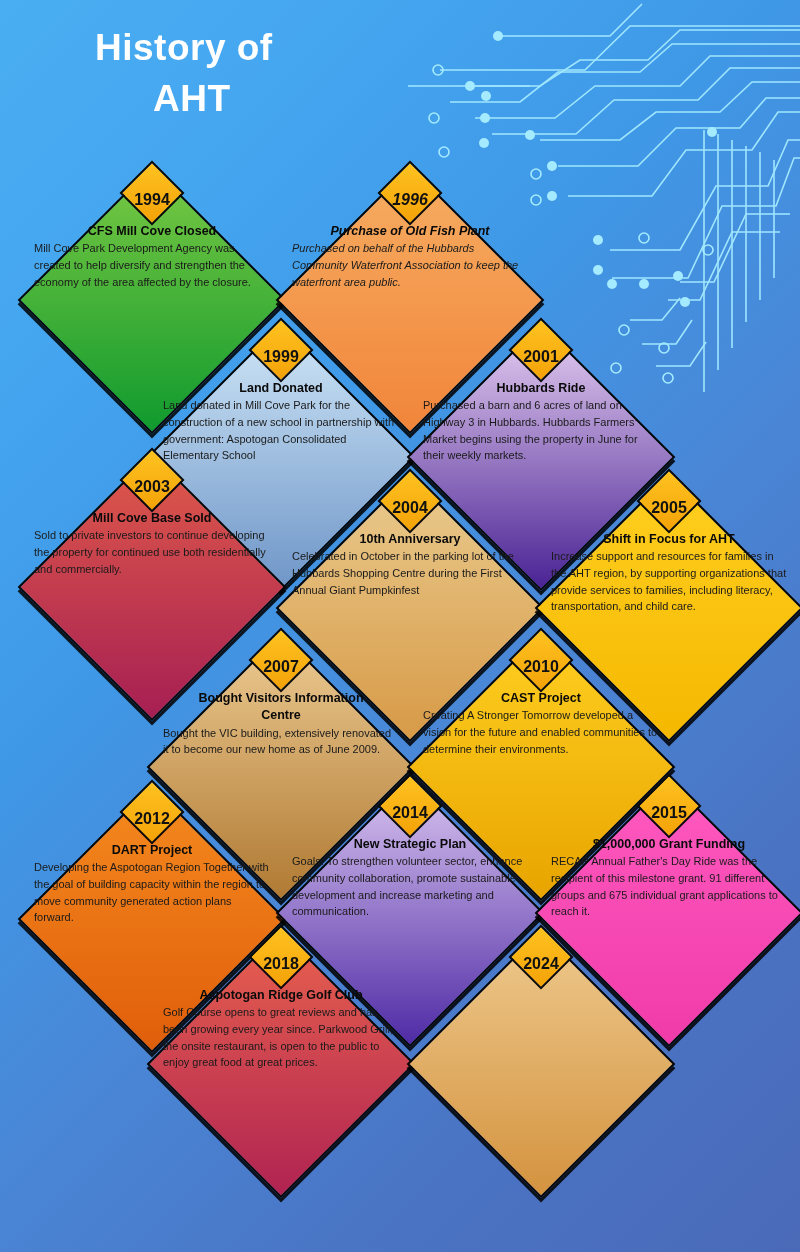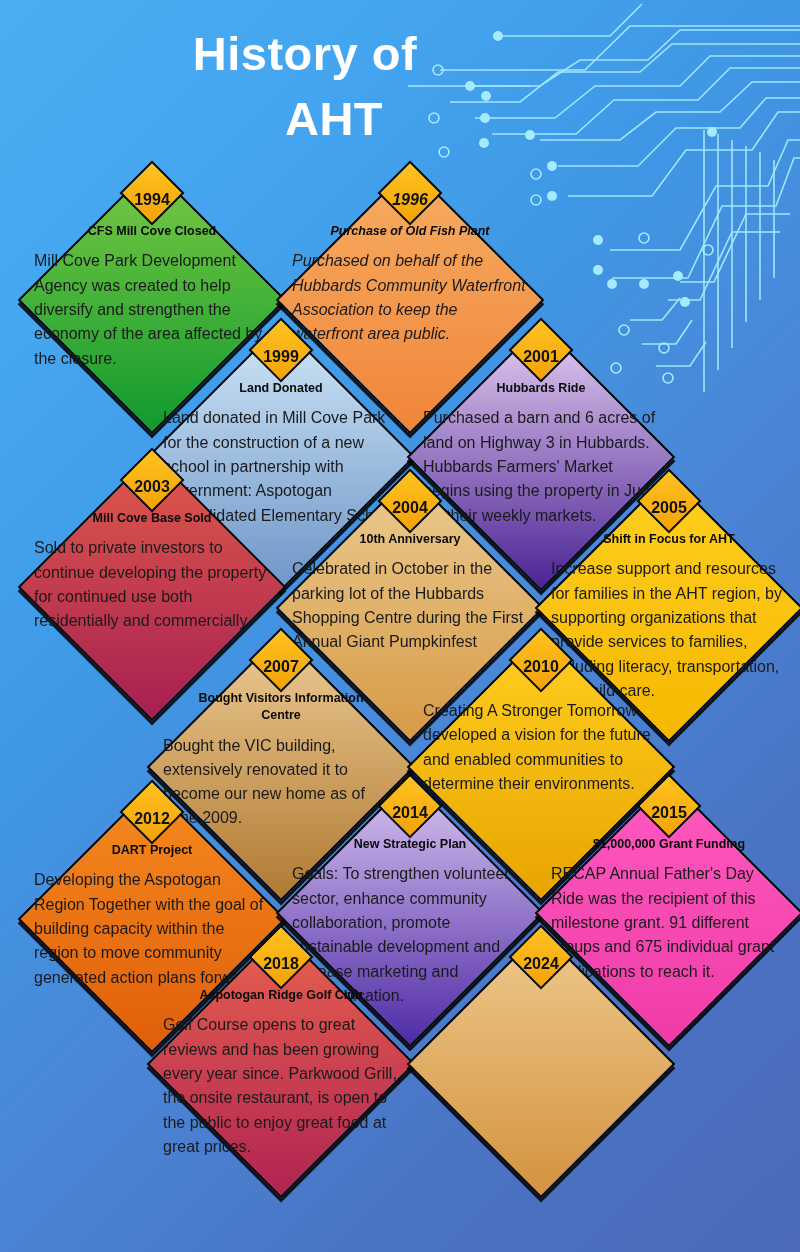--- a/index.html
+++ b/index.html
@@ -31,25 +31,25 @@
     width:420px; height:400px;
     pointer-events:none;
   }
 
   
   #title {
     position:absolute;
     left:95px; top:22px;
     width:420px;
     color:#ffffff;
-    font-size:47px;
+    font-size:37px;
     font-weight:bold;
     line-height:1.38;
     letter-spacing:0.5px;
-    text-align:center;
+    text-align:left;
   }
   #title .l2 { display:block; padding-left:58px; }
 
   
   .node {
     position:absolute;
     width:190px; height:190px;
   }
 
   .dia {
@@ -72,22 +72,21 @@
   }
   .n-title {
     font-size:12.5px;
     font-weight:bold;
     line-height:1.38;
     text-align:center;
     color:#0a0a0a;
     padding:0 46px;
   }
   .n-body {
-    margin-top:9px;
-    font-size:16px;
+    font-size:11px;
     line-height:1.52;
     color:#1a1a1a;
     padding:0 22px;
   }
 
   
   .year-badge {
     position:absolute;
     left:60px; top:-26px;
     width:70px; height:52px;
@@ -269,20 +268,21 @@
           <div class="n-body">Bought the VIC building, extensively renovated it to become our new home as of June 2009.</div>
         </div>
       </div>
       <div class="node" style="left: 446px; top: 672px;">
         <div class="dia" style="background: linear-gradient(135deg, rgb(255, 207, 32) 0%, rgb(232, 164, 0) 100%);"></div>
         <div class="year-badge">
           <div class="year-shape"></div>
           <div class="year-text">2010</div>
         </div>
         <div class="content">
+          <div class="n-title">CAST Project</div>
           <div class="n-body">Creating A Stronger Tomorrow developed a vision for the future and enabled communities to determine their environments.</div>
         </div>
       </div>
       <div class="node" style="left: 57px; top: 824px;">
         <div class="dia" style="background: linear-gradient(135deg, rgb(245, 138, 31) 0%, rgb(224, 94, 10) 100%);"></div>
         <div class="year-badge">
           <div class="year-shape"></div>
           <div class="year-text">2012</div>
         </div>
         <div class="content">

